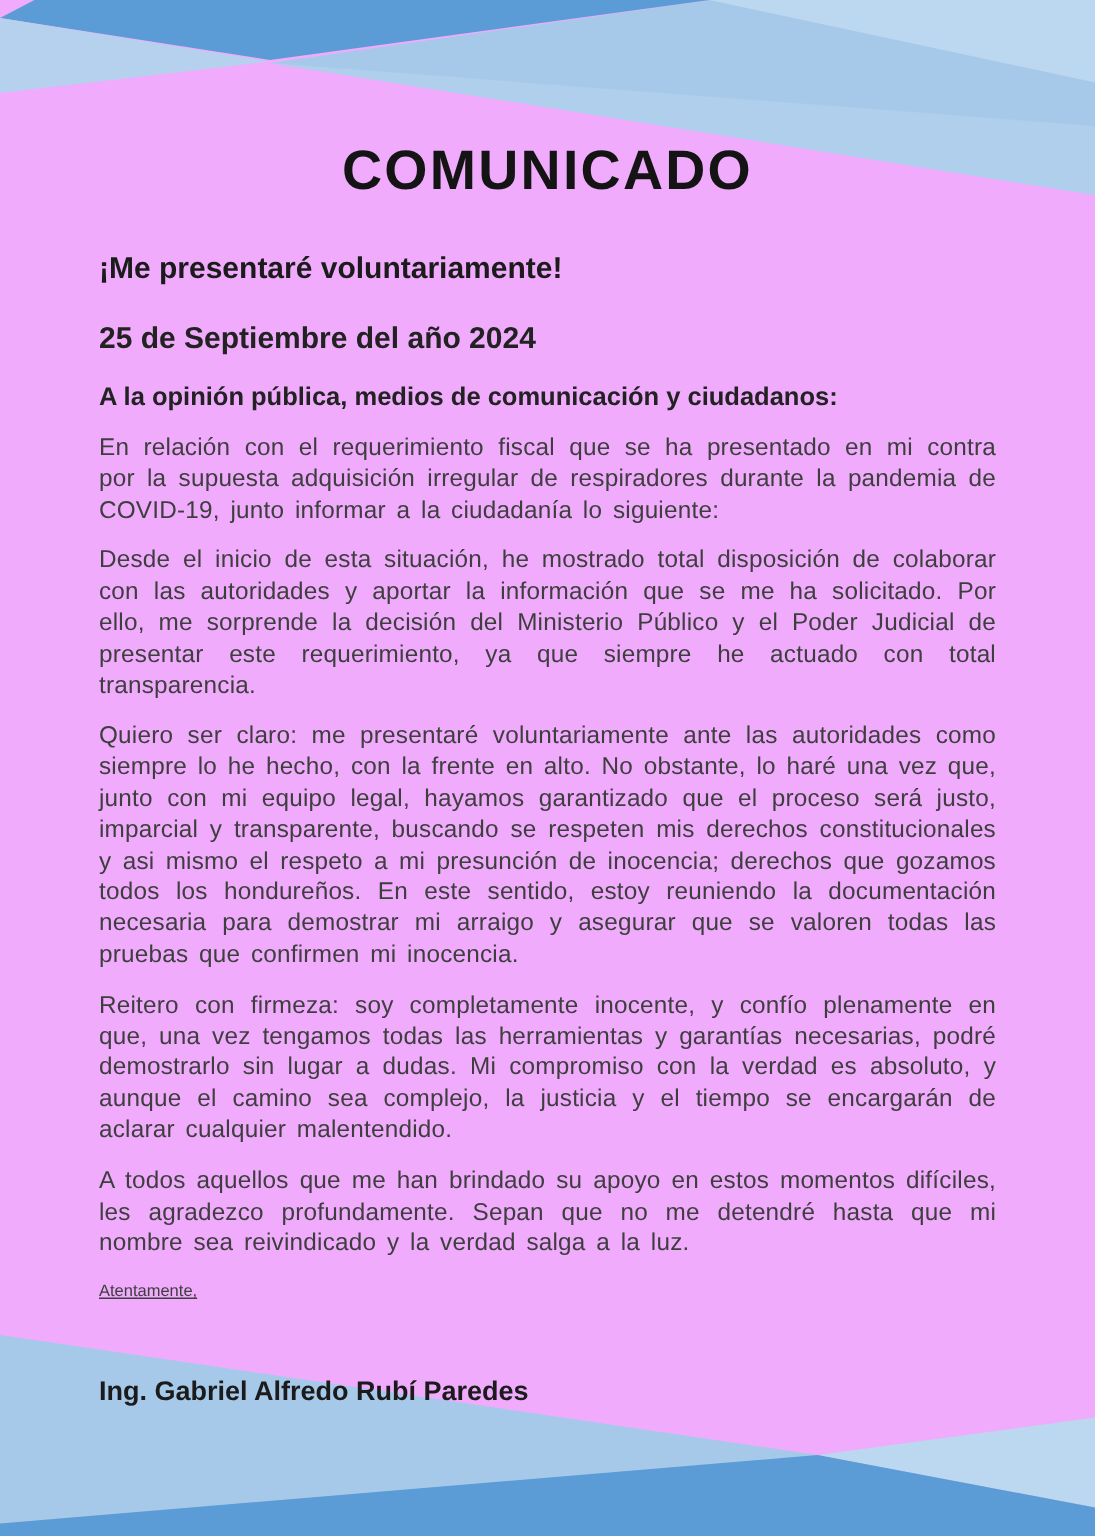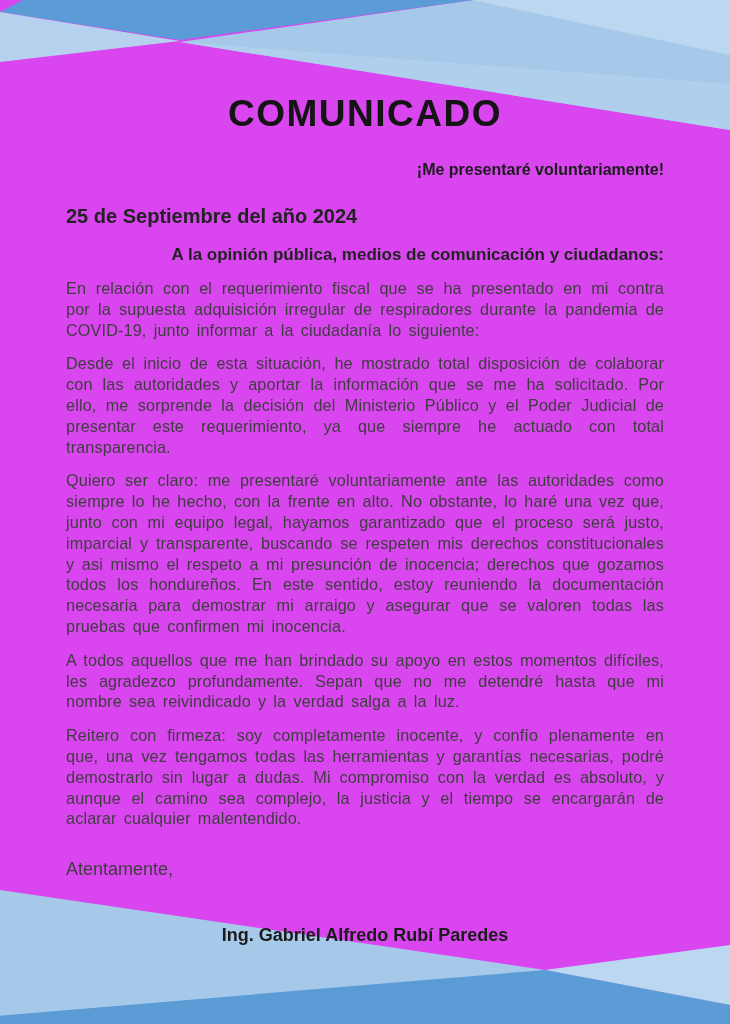--- a/index.html
+++ b/index.html
@@ -5,21 +5,21 @@
   html, body {
     margin: 0;
     padding: 0;
     background: #e9e9e9;
   }
   .page {
     position: relative;
     width: 730px;
     height: 1024px;
     margin: 0 auto;
-    background: #d946ef;
+    background: #f0abfc;
     overflow: hidden;
     font-family: "Liberation Sans", sans-serif;
   }
   .corner-svg {
     position: absolute;
     left: 0;
     display: block;
     pointer-events: none;
   }
   .corner-top { top: 0; }
@@ -33,59 +33,59 @@
   }
   .doc-title {
     text-align: center;
     font-size: 37px;
     font-weight: 700;
     letter-spacing: 1.5px;
     color: #141414;
     line-height: 40px;
   }
   .doc-subtitle {
-    text-align: right;
-    font-size: 16px;
+    text-align: left;
+    font-size: 20px;
     font-weight: 700;
     color: #1b1b1b;
-    margin-top: 21px;
+    margin-top: 31px;
     line-height: 29px;
   }
   .doc-date {
     font-size: 20px;
     font-weight: 700;
     color: #222222;
     margin-top: 22px;
     line-height: 21px;
   }
   .doc-salutation {
     font-size: 17px;
     font-weight: 700;
     color: #222222;
     margin-top: 17px;
     line-height: 21px;
-    text-align: right;
   }
   .doc-paragraph {
     font-size: 16.2px;
     line-height: 20.8px;
     color: #3e3e3e;
     text-align: justify;
     word-spacing: 2.5px;
     letter-spacing: 0.15px;
     margin: 13px 0 0 0;
   }
   .doc-closing {
-    font-size: 18px;
+    font-size: 11px;
     line-height: 20.8px;
     color: #3e3e3e;
-    margin-top: 30px;
+    margin-top: 12px;
+    text-decoration: underline;
   }
   .doc-signature {
-    text-align: center;
+    text-align: left;
     font-size: 18px;
     font-weight: 700;
     color: #1b1b1b;
     margin-top: 44px;
     line-height: 22px;
   }
 </style>
 </head>
 <body>
 
@@ -113,22 +113,22 @@
     <div class="doc-date">25 de Septiembre del año 2024</div>
 
     <div class="doc-salutation">A la opinión pública, medios de comunicación y ciudadanos:</div>
 
     <p class="doc-paragraph">En relación con el requerimiento fiscal que se ha presentado en mi contra por la supuesta adquisición irregular de respiradores durante la pandemia de COVID-19, junto informar a la ciudadanía lo siguiente:</p>
 
     <p class="doc-paragraph">Desde el inicio de esta situación, he mostrado total disposición de colaborar con las autoridades y aportar la información que se me ha solicitado. Por ello, me sorprende la decisión del Ministerio Público y el Poder Judicial de presentar este requerimiento, ya que siempre he actuado con total transparencia.</p>
 
     <p class="doc-paragraph">Quiero ser claro: me presentaré voluntariamente ante las autoridades como siempre lo he hecho, con la frente en alto. No obstante, lo haré una vez que, junto con mi equipo legal, hayamos garantizado que el proceso será justo, imparcial y transparente, buscando se respeten mis derechos constitucionales y asi mismo el respeto a mi presunción de inocencia; derechos que gozamos todos los hondureños. En este sentido, estoy reuniendo la documentación necesaria para demostrar mi arraigo y asegurar que se valoren todas las pruebas que confirmen mi inocencia.</p>
 
+    <p class="doc-paragraph">Reitero con firmeza: soy completamente inocente, y confío plenamente en que, una vez tengamos todas las herramientas y garantías necesarias, podré demostrarlo sin lugar a dudas. Mi compromiso con la verdad es absoluto, y aunque el camino sea complejo, la justicia y el tiempo se encargarán de aclarar cualquier malentendido.</p>
+
     <p class="doc-paragraph">A todos aquellos que me han brindado su apoyo en estos momentos difíciles, les agradezco profundamente. Sepan que no me detendré hasta que mi nombre sea reivindicado y la verdad salga a la luz.</p>
-
-    <p class="doc-paragraph">Reitero con firmeza: soy completamente inocente, y confío plenamente en que, una vez tengamos todas las herramientas y garantías necesarias, podré demostrarlo sin lugar a dudas. Mi compromiso con la verdad es absoluto, y aunque el camino sea complejo, la justicia y el tiempo se encargarán de aclarar cualquier malentendido.</p>
 
     <div class="doc-closing">Atentamente,</div>
 
     <div class="doc-signature">Ing. Gabriel Alfredo Rubí Paredes</div>
   </div>
 
 </div>
 
 </body></html>

